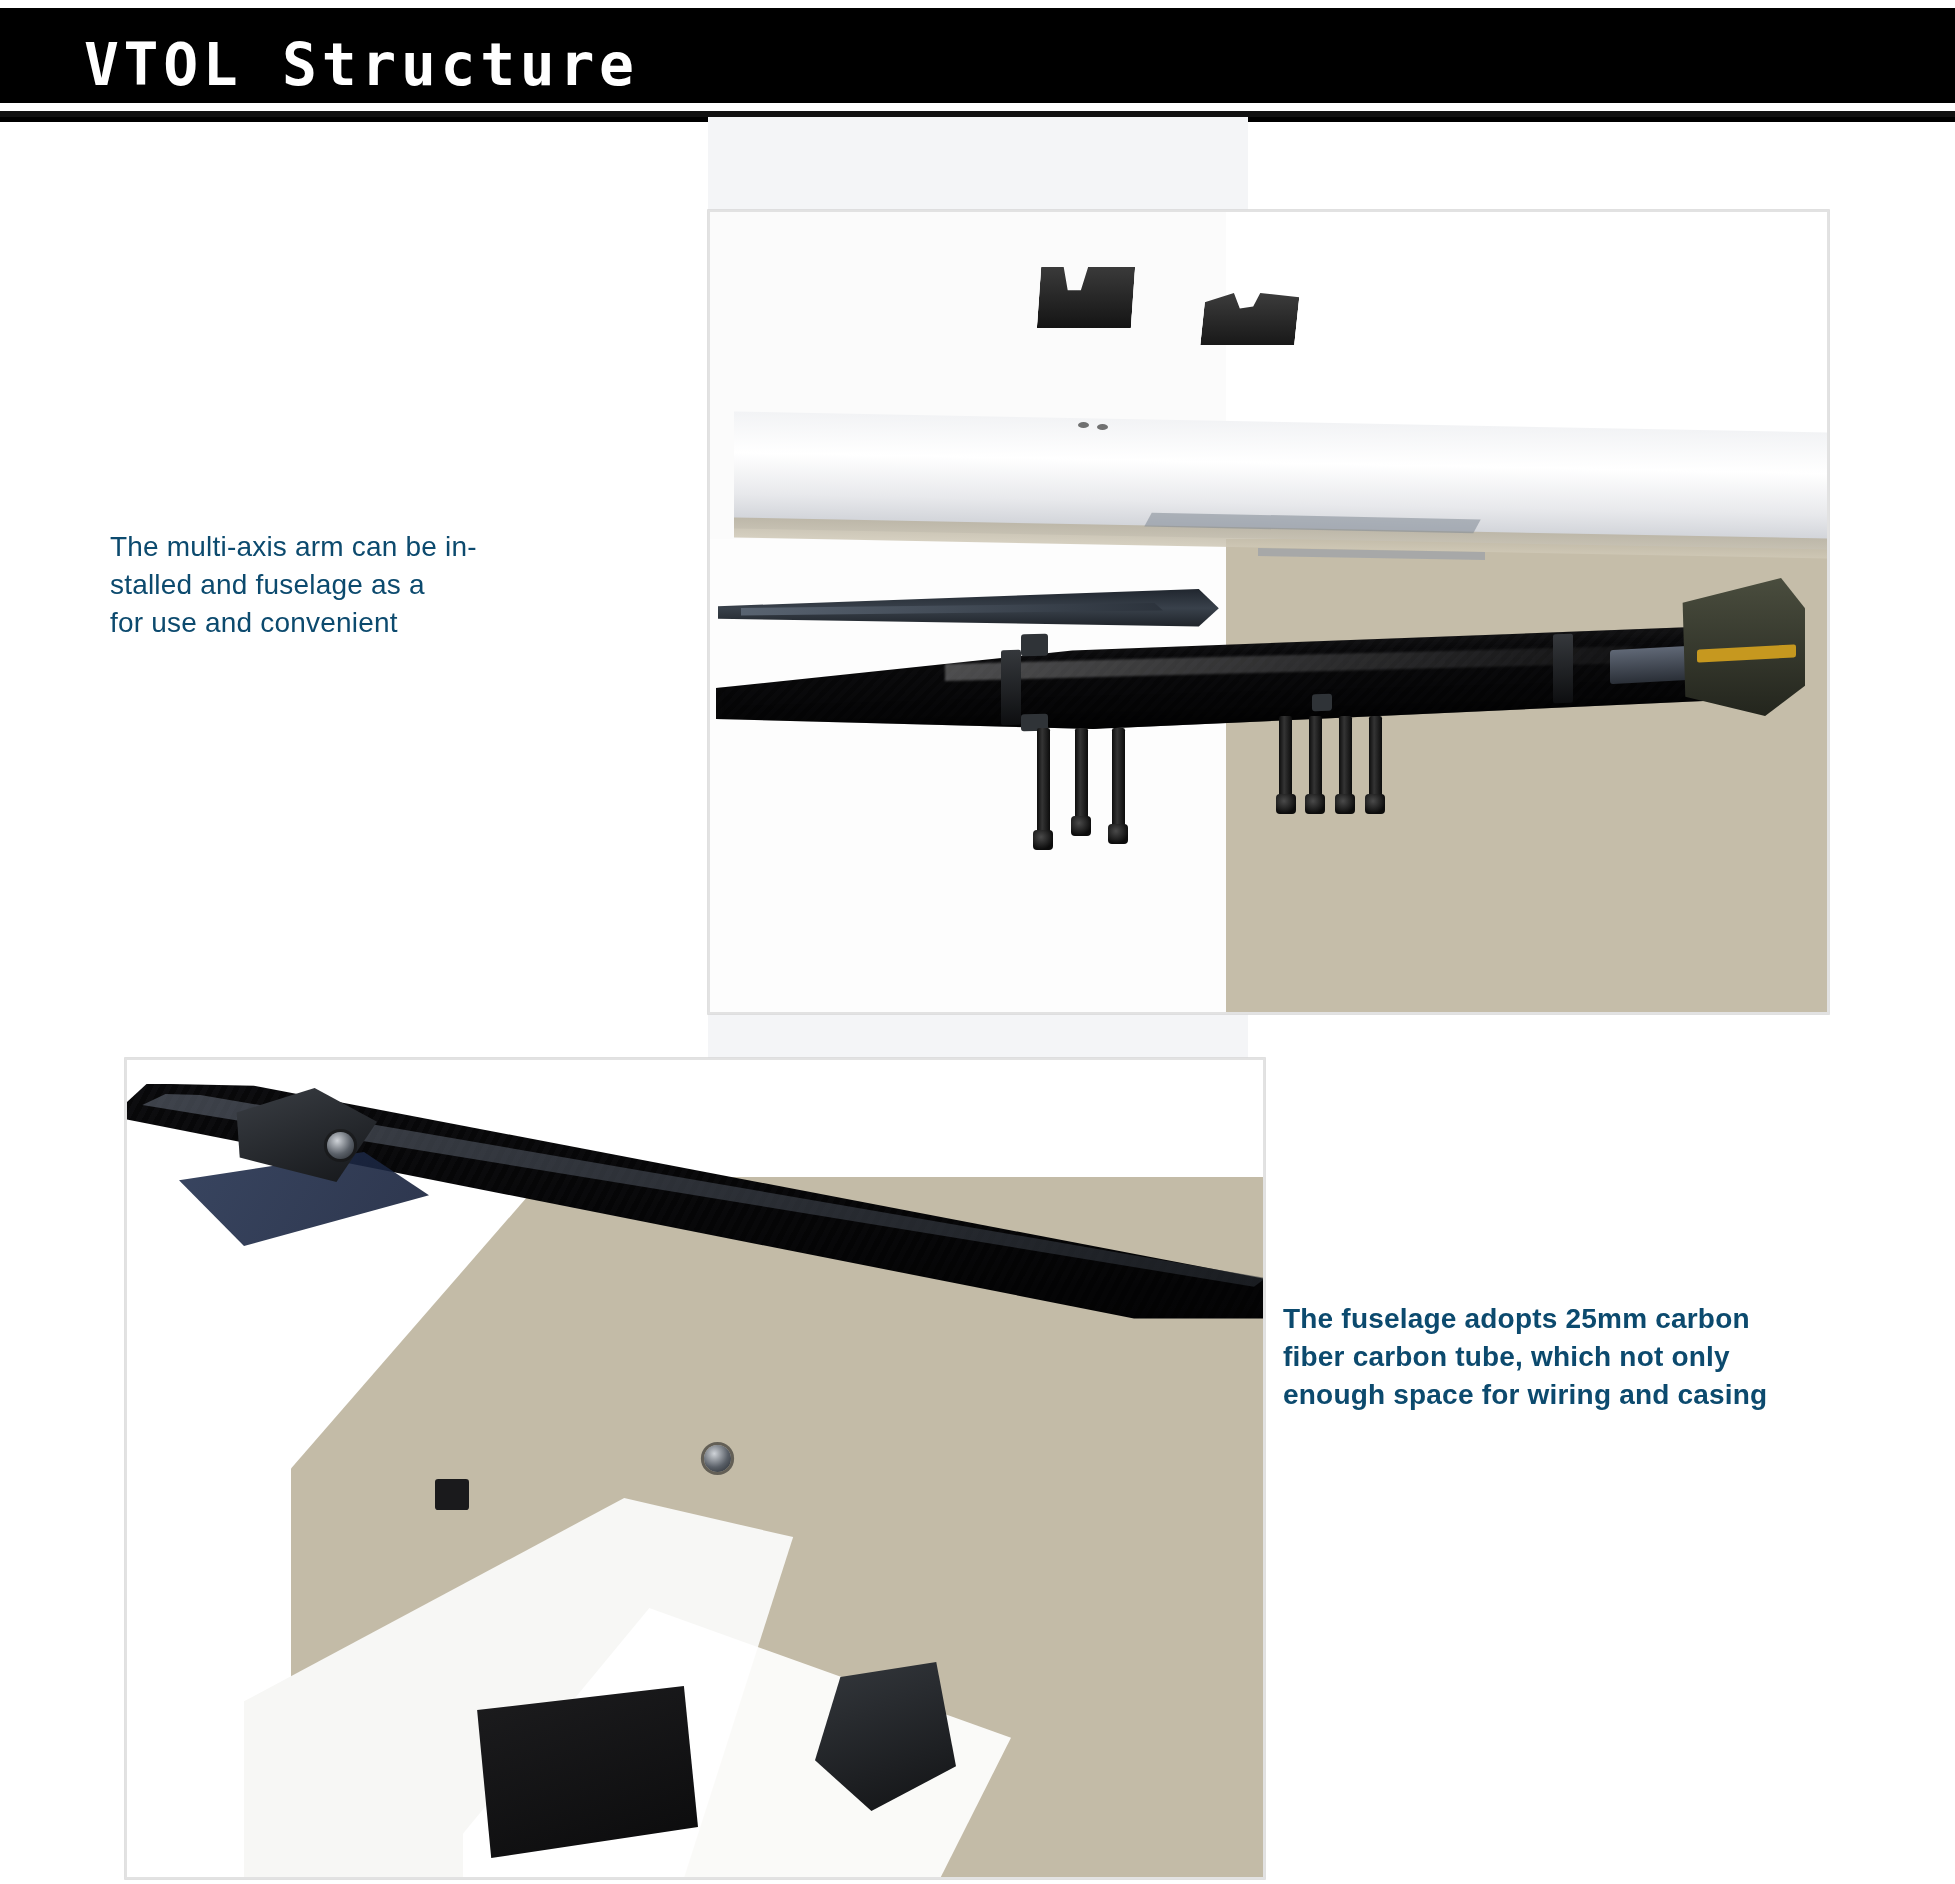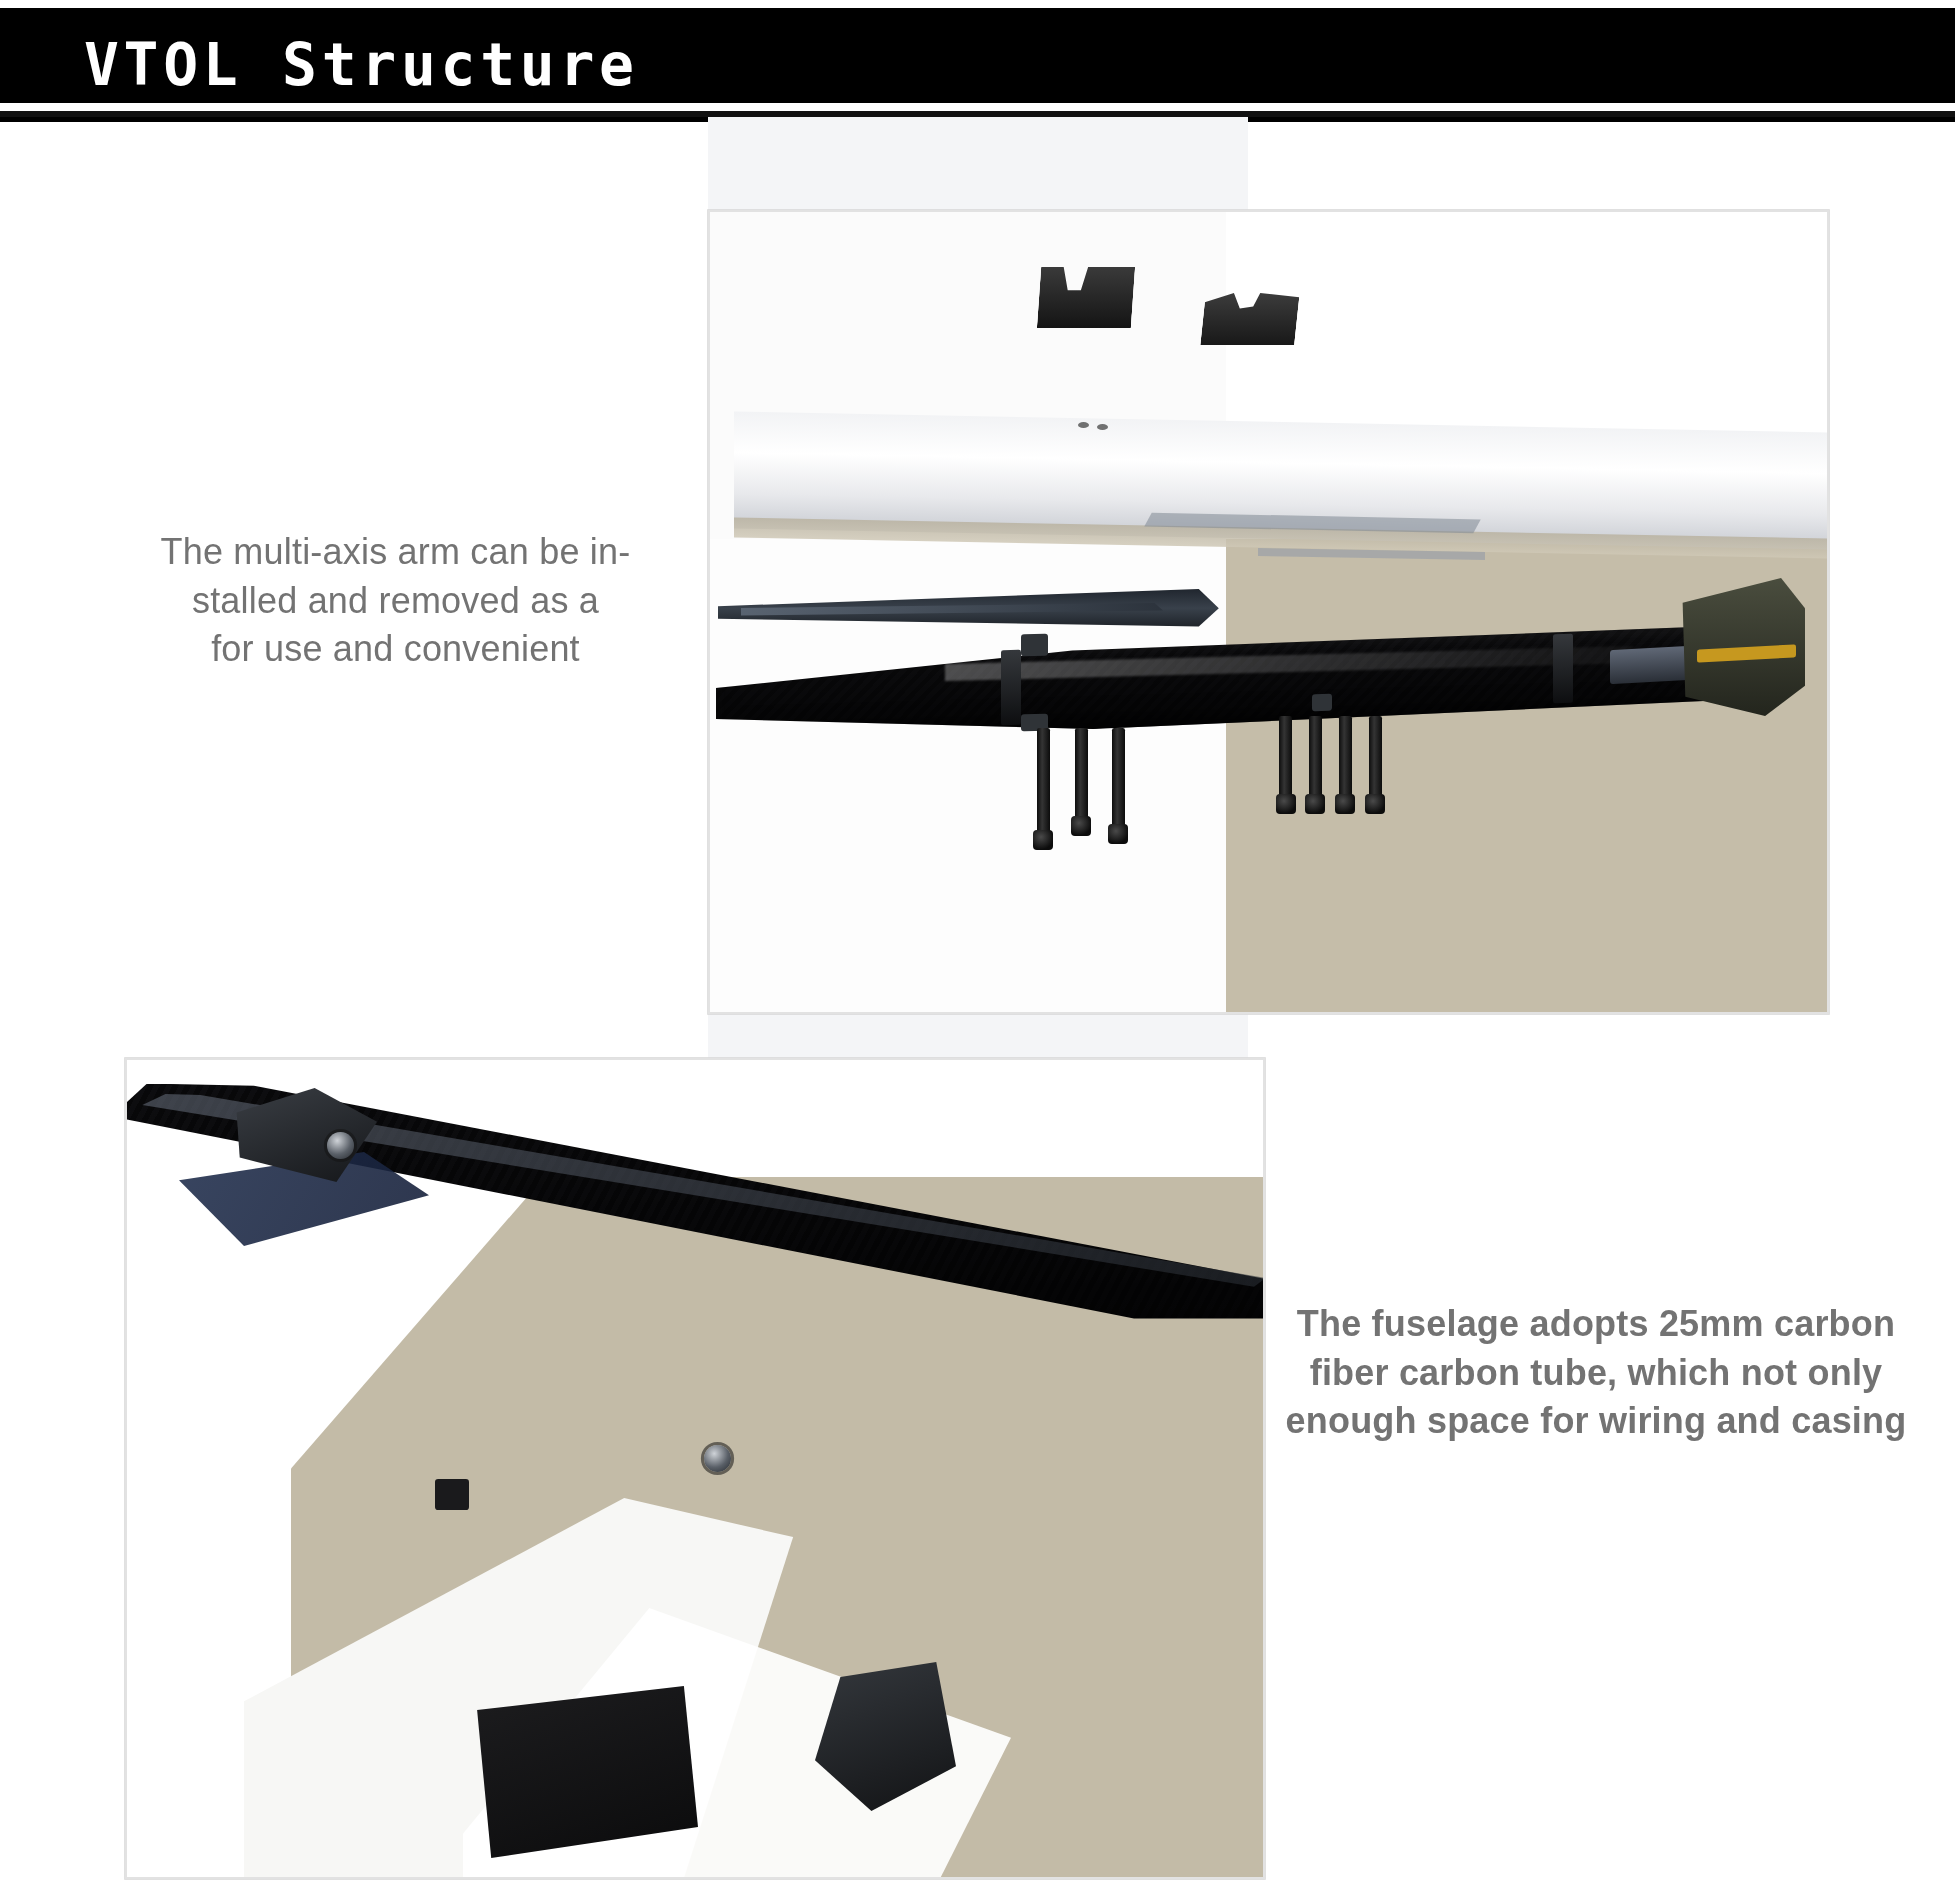--- a/index.html
+++ b/index.html
@@ -388,26 +388,25 @@
   }
   .fig2-tab {
     position: absolute;
     background: #1a1a1c;
     border-radius: 3.1px;
   }
 
   
   .caption {
     position: absolute;
-    color: #737373;
+    color: #0c4a6e;
     font-family: "Liberation Sans", sans-serif;
-    font-size: 36px;
+    font-size: 28px;
     line-height: 1.35;
     letter-spacing: 0.2px;
-    text-align: center;
   }
   .caption-top {
     left: 110px;
     top: 528px;
     width: 571px;
   }
   .caption-bottom {
     left: 1283px;
     top: 1300px;
     width: 626px;
@@ -467,21 +466,21 @@
   <div class="screw" style="left:599px; top:504px; height:92px;"></div>
   <div class="screw-head" style="left:595px; top:582px;"></div>
   <div class="screw" style="left:629px; top:504px; height:92px;"></div>
   <div class="screw-head" style="left:625px; top:582px;"></div>
   <div class="screw" style="left:659px; top:504px; height:92px;"></div>
   <div class="screw-head" style="left:655px; top:582px;"></div>
 </div>
 
 <div class="caption caption-top">
   <p>The multi-axis arm can be in-</p>
-  <p>stalled and removed as a</p>
+  <p>stalled and fuselage as a</p>
   <p>for use and convenient</p>
 </div>
 
 <div class="figure-bottom">
   <div class="fig2-tan"></div>
   <div class="fig2-tan-mass"></div>
   <div class="fig2-white-wing"></div>
   <div class="fig2-white-wing2"></div>
 
   <div class="fig2-arm"></div>

